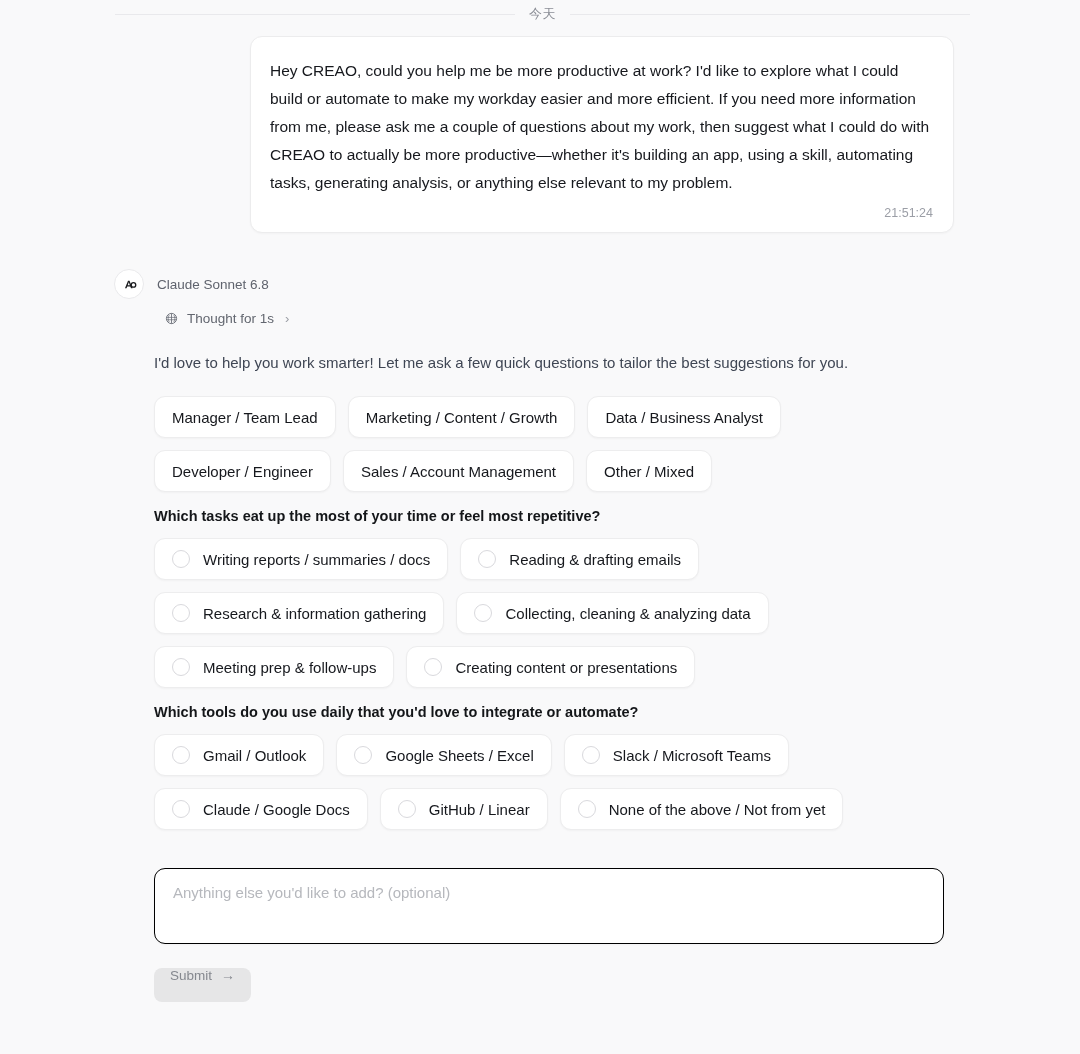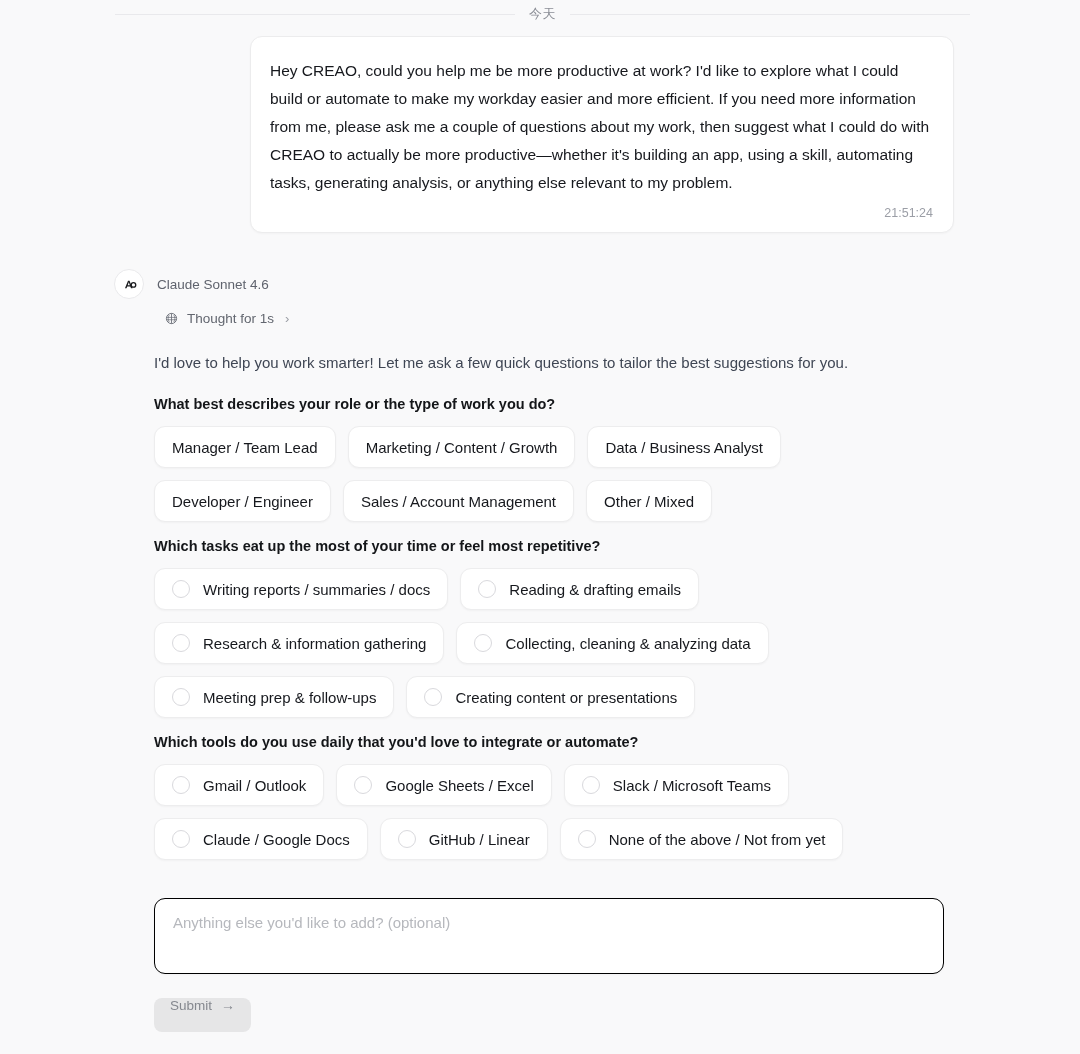--- a/index.html
+++ b/index.html
@@ -221,42 +221,41 @@
   <div class="assistant">
 
     <div class="assistant-head">
       <div class="avatar">
         <svg width="17" height="17" viewBox="0 0 24 24">
           <path d="M5.6 17.2 L9.9 6.6 h2.1 l4.3 10.6 h-2.2 l-0.95 -2.5 h-4.4 l-0.95 2.5 z
                    M9.5 12.9 h3.0 l-1.5 -4.0 z" fill="#1c1d20"></path>
           <circle cx="17.6" cy="12.6" r="3.2" fill="none" stroke="#1c1d20" stroke-width="1.9"></circle>
         </svg>
       </div>
-      <div class="model-name">Claude Sonnet 4.6</div>
+      <div class="model-name">Claude Sonnet 6.8</div>
     </div>
 
     <div class="thought">
       <svg width="15" height="15" viewBox="0 0 24 24">
         <circle cx="12" cy="12" r="8.2" fill="none" stroke="#6b6f78" stroke-width="1.5"></circle>
         <path d="M12 3.8 V20.2" fill="none" stroke="#6b6f78" stroke-width="1.4"></path>
         <path d="M8.3 6.6 C6.0 8.4 6.0 15.6 8.3 17.4" fill="none" stroke="#6b6f78" stroke-width="1.3"></path>
         <path d="M15.7 6.6 C18.0 8.4 18.0 15.6 15.7 17.4" fill="none" stroke="#6b6f78" stroke-width="1.3"></path>
         <path d="M4.4 10.2 H19.6 M4.4 14.0 H19.6" fill="none" stroke="#6b6f78" stroke-width="1.2"></path>
       </svg>
       <span>Thought for 1s</span>
       <span class="chev">›</span>
     </div>
 
     <div class="assistant-body">
 
       <div class="intro">I'd love to help you work smarter! Let me ask a few quick questions to tailor the best suggestions for you.</div>
 
       
       <div class="question">
-        <div class="q-title">What best describes your role or the type of work you do?</div>
         <div class="chip-wrap">
           <div class="chip">
             <span>Manager / Team Lead</span>
           </div>
           <div class="chip">
             <span>Marketing / Content / Growth</span>
           </div>
           <div class="chip">
             <span>Data / Business Analyst</span>
           </div>

